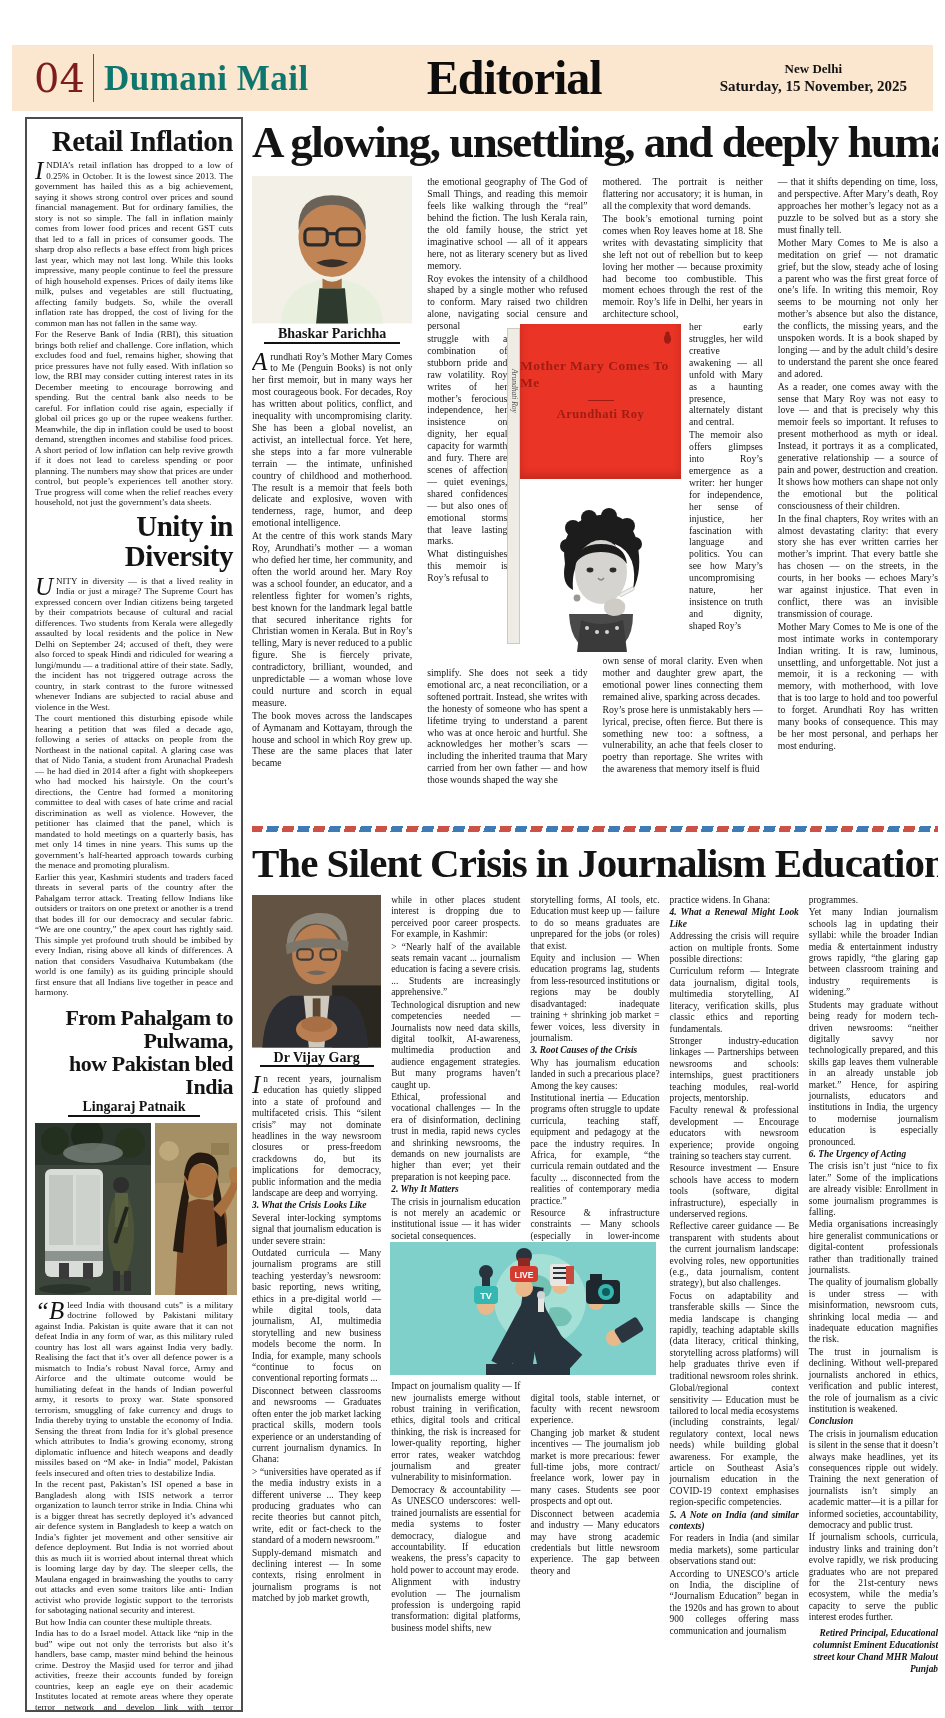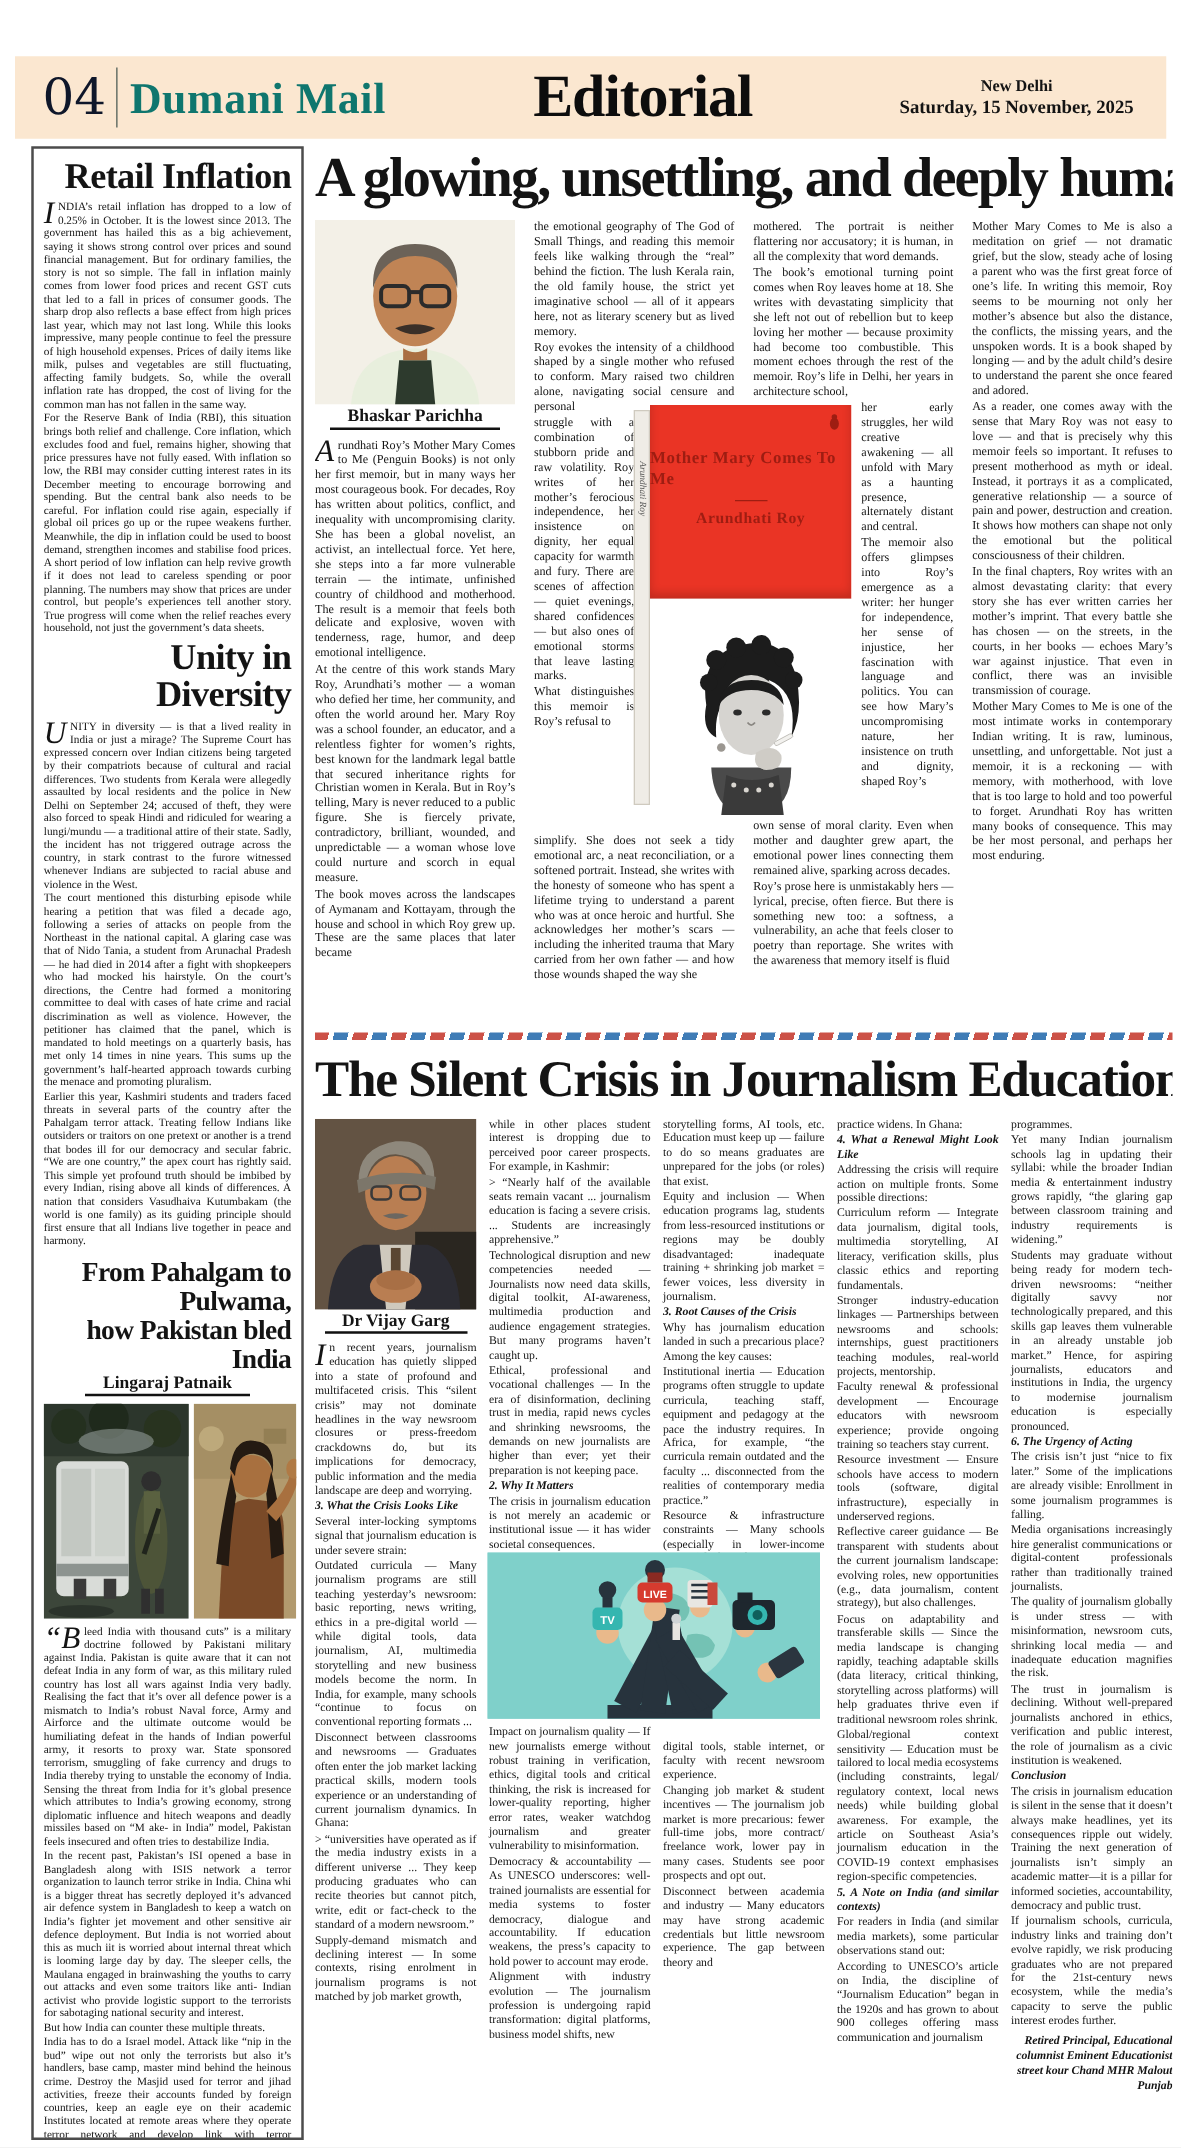--- a/index.html
+++ b/index.html
@@ -2,21 +2,21 @@
 <html><head>
 <meta charset="utf-8">
 <style>
   html,body{margin:0;padding:0;background:#e9e9e9;}
   #page{position:relative;width:945px;height:1718px;background:#ffffff;overflow:hidden;
         font-family:"Liberation Serif",serif;color:#141414;}
   
   #masthead{position:absolute;left:12px;top:45px;width:921px;height:66px;background:#fbe7d0;
             display:flex;align-items:center;}
   .mh-left{display:flex;align-items:center;margin-left:22px;}
-  .page-num{font-family:"DejaVu Serif",serif;font-size:40px;font-weight:400;color:#0f172a;line-height:1;}
+  .page-num{font-family:"DejaVu Serif",serif;font-size:40px;font-weight:400;color:#7f1d1d;line-height:1;}
   .mh-divider{width:1px;height:48px;background:#4a5a52;margin:0 10px 0 8px;}
   .paper-name{font-size:35px;font-weight:bold;color:#0f766e;letter-spacing:.5px;line-height:1;}
   .mh-center{flex:1;text-align:center;}
   .section-name{font-size:48px;font-weight:bold;color:#0d0d0d;letter-spacing:-1px;line-height:1;}
   .mh-right{text-align:center;margin-right:26px;line-height:1.25;}
   .mh-city{font-size:13px;font-weight:bold;}
   .mh-date{font-size:15px;font-weight:bold;}
   
   #left-box{position:absolute;left:25px;top:117px;width:218px;height:1595px;border:2px solid #4c4c4c;
             padding:4px 8px;box-sizing:border-box;overflow:hidden;font-size:9px;line-height:10.5px;text-align:justify;}
@@ -208,20 +208,21 @@
             <p class="para">The memoir also offers glimpses into Roy’s emergence as a writer: her hunger for independence, her sense of injustice, her fascination with language and politics. You can see how Mary’s uncompromising nature, her insistence on truth and dignity, shaped Roy’s</p>
           </div>
         <div>
             <p class="para">own sense of moral clarity. Even when mother and daughter grew apart, the emotional power lines connecting them remained alive, sparking across decades.</p>
             <p class="para">Roy’s prose here is unmistakably hers — lyrical, precise, often fierce. But there is something new too: a softness, a vulnerability, an ache that feels closer to poetry than reportage. She writes with the awareness that memory itself is fluid</p>
           </div>
       </div>
 
       <div class="col">
         <div>
+            <p class="para">— that it shifts depending on time, loss, and perspective. After Mary’s death, Roy approaches her mother’s legacy not as a puzzle to be solved but as a story she must finally tell.</p>
             <p class="para">Mother Mary Comes to Me is also a meditation on grief — not dramatic grief, but the slow, steady ache of losing a parent who was the first great force of one’s life. In writing this memoir, Roy seems to be mourning not only her mother’s absence but also the distance, the conflicts, the missing years, and the unspoken words. It is a book shaped by longing — and by the adult child’s desire to understand the parent she once feared and adored.</p>
             <p class="para">As a reader, one comes away with the sense that Mary Roy was not easy to love — and that is precisely why this memoir feels so important. It refuses to present motherhood as myth or ideal. Instead, it portrays it as a complicated, generative relationship — a source of pain and power, destruction and creation. It shows how mothers can shape not only the emotional but the political consciousness of their children.</p>
             <p class="para">In the final chapters, Roy writes with an almost devastating clarity: that every story she has ever written carries her mother’s imprint. That every battle she has chosen — on the streets, in the courts, in her books — echoes Mary’s war against injustice. That even in conflict, there was an invisible transmission of courage.</p>
             <p class="para">Mother Mary Comes to Me is one of the most intimate works in contemporary Indian writing. It is raw, luminous, unsettling, and unforgettable. Not just a memoir, it is a reckoning — with memory, with motherhood, with love that is too large to hold and too powerful to forget. Arundhati Roy has written many books of consequence. This may be her most personal, and perhaps her most enduring.</p>
           </div>
       </div>
 
       <div id="book-fig">
         <div id="book-spine">
           <span>Arundhati Roy</span>

